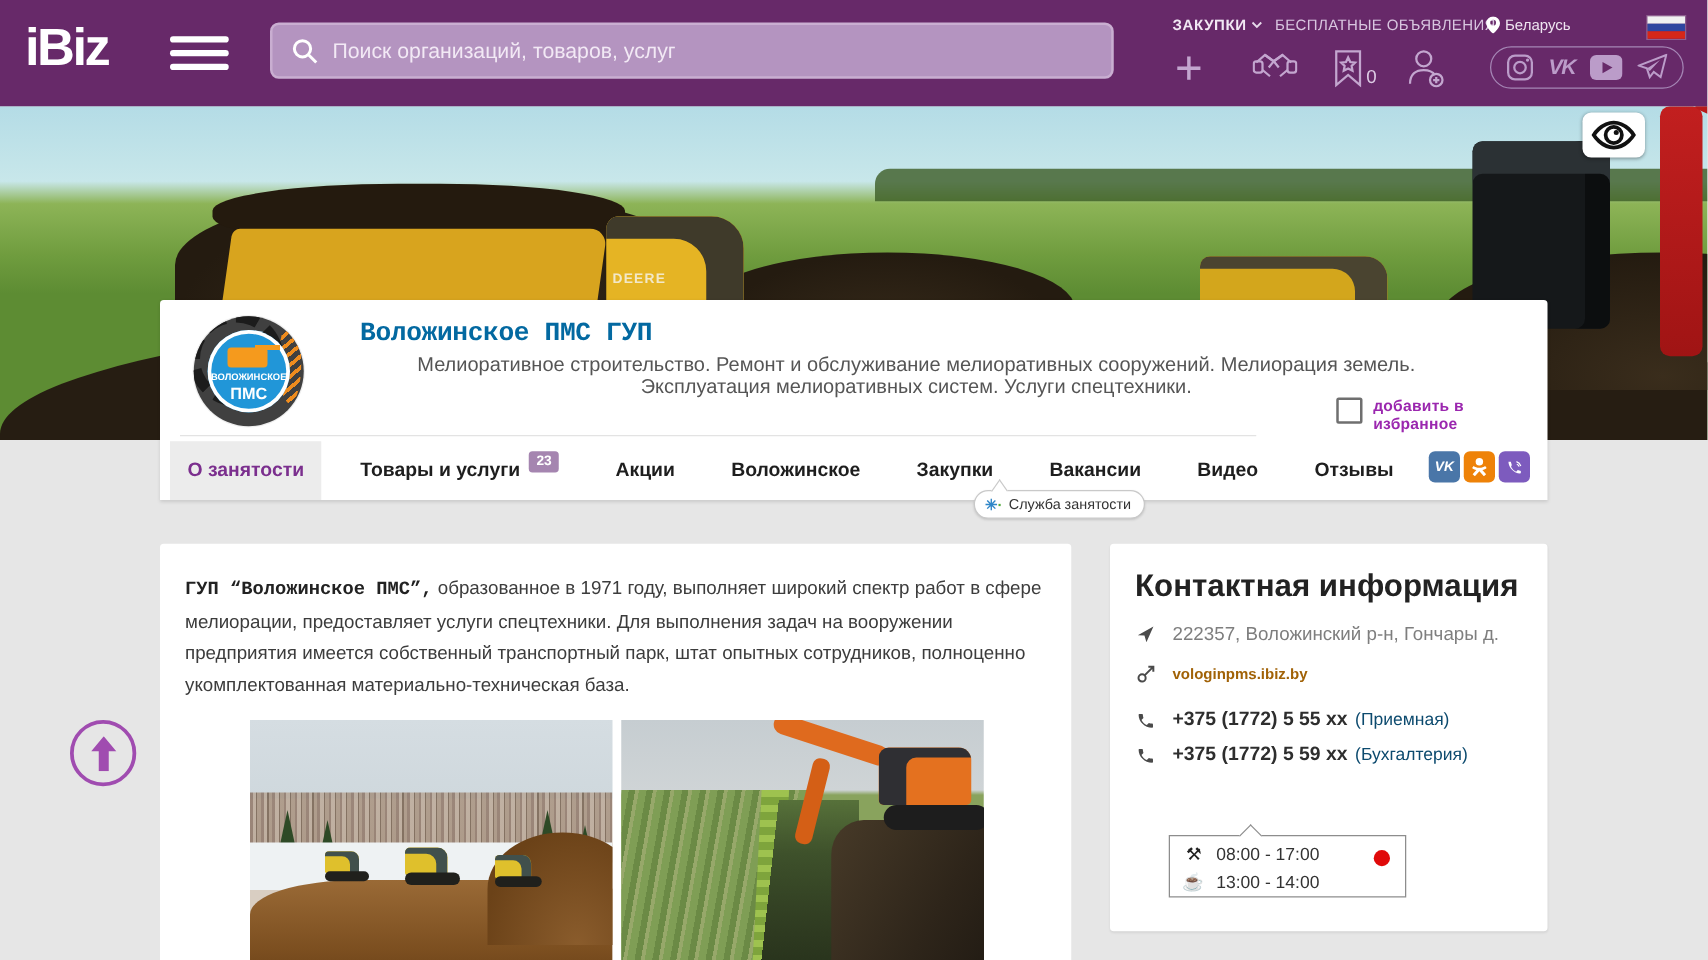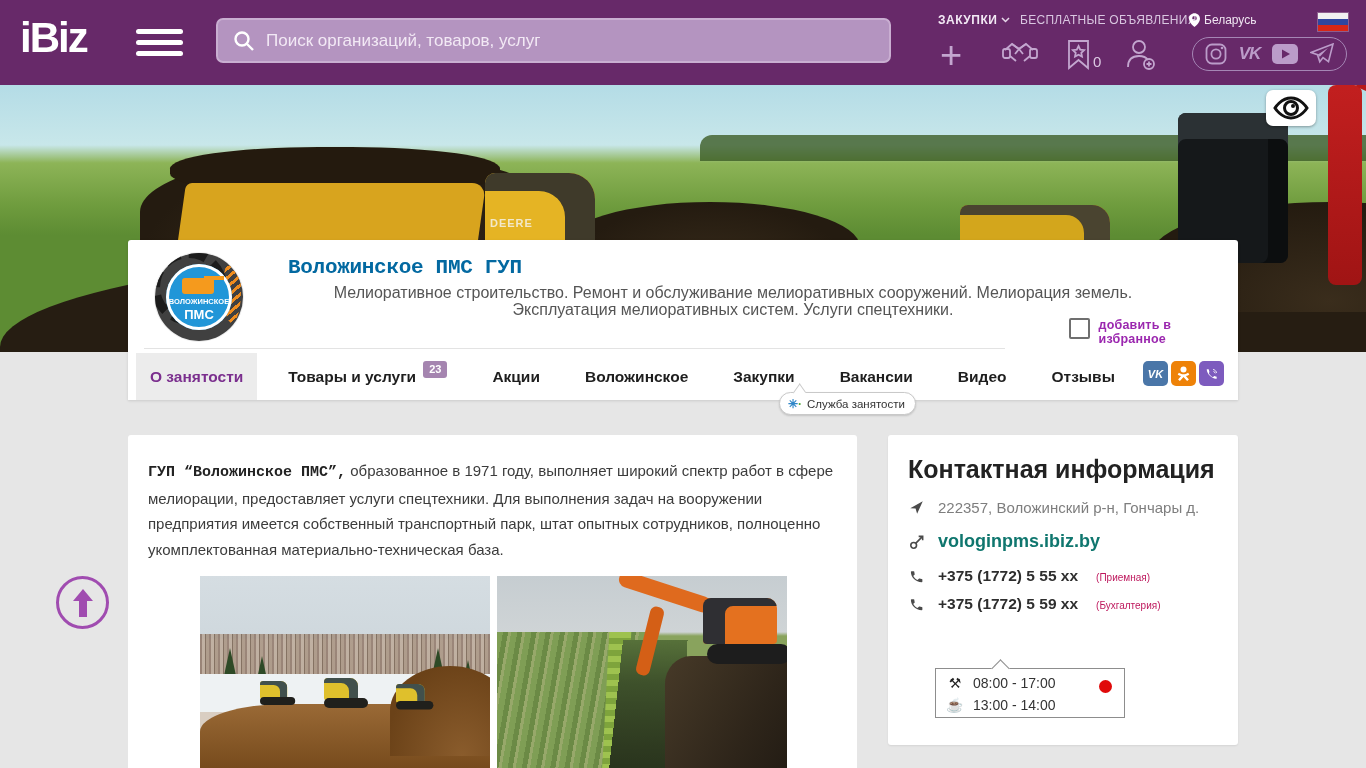--- a/index.html
+++ b/index.html
@@ -162,24 +162,24 @@
     box-shadow:inset 22px 8px 0 #2f2f33; }
   .exc2 .trk { position:absolute; left:90px; top:60px; width:84px; height:20px; background:#1d1d1d; border-radius:10px; }
 
   
   .contact-card { left:888px; top:435px; width:350px; height:310px; box-shadow:0 1px 2px rgba(0,0,0,.08); }
   .ct-title { position:absolute; left:20px; top:20px; font-size:25px; font-weight:bold; color:#222; }
   .ct-row { position:absolute; left:20px; display:flex; align-items:center; gap:13px; }
   .ct-ic { width:17px; display:flex; justify-content:center; color:#4a4a4a; flex:none; }
   .r-addr { top:64px; font-size:15px; color:#7e7e7e; }
   .r-site { top:96px; }
-  .r-site .lnk { font-size:18px; font-weight:bold; color:#0f766e; cursor:pointer; }
+  .r-site .lnk { font-size:12px; font-weight:bold; color:#a16207; cursor:pointer; }
   .r-ph1 { top:132px; } .r-ph2 { top:160px; }
   .phone-num { font-size:15.5px; font-weight:bold; color:#2e2e2e; }
-  .phone-lbl { font-size:10px; color:#be185d; margin-left:18px; }
+  .phone-lbl { font-size:14px; color:#0c4a6e; margin-left:6px; }
   .r-days { top:192px; }
   .day { width:22px; height:22px; border-radius:50%; color:#fff; font-size:11px; font-weight:bold;
     display:inline-flex; align-items:center; justify-content:center; margin-right:6px; cursor:default; }
   .day.open { background:#17a017; } .day.closed { background:#e00a0a; }
   .hours { position:absolute; left:47px; top:233px; width:190px; height:50px; background:#fff;
     border:1px solid #8d8d8d; z-index:5; }
   .hours:before { content:""; position:absolute; left:58px; top:-7px; width:12px; height:12px; background:#fff;
     border-left:1px solid #8d8d8d; border-top:1px solid #8d8d8d; transform:rotate(45deg); }
   .hrow { position:absolute; left:10px; display:flex; align-items:center; gap:9px; font-size:14px; color:#333; }
   .hr1 { top:6px; } .hr2 { top:28px; }

